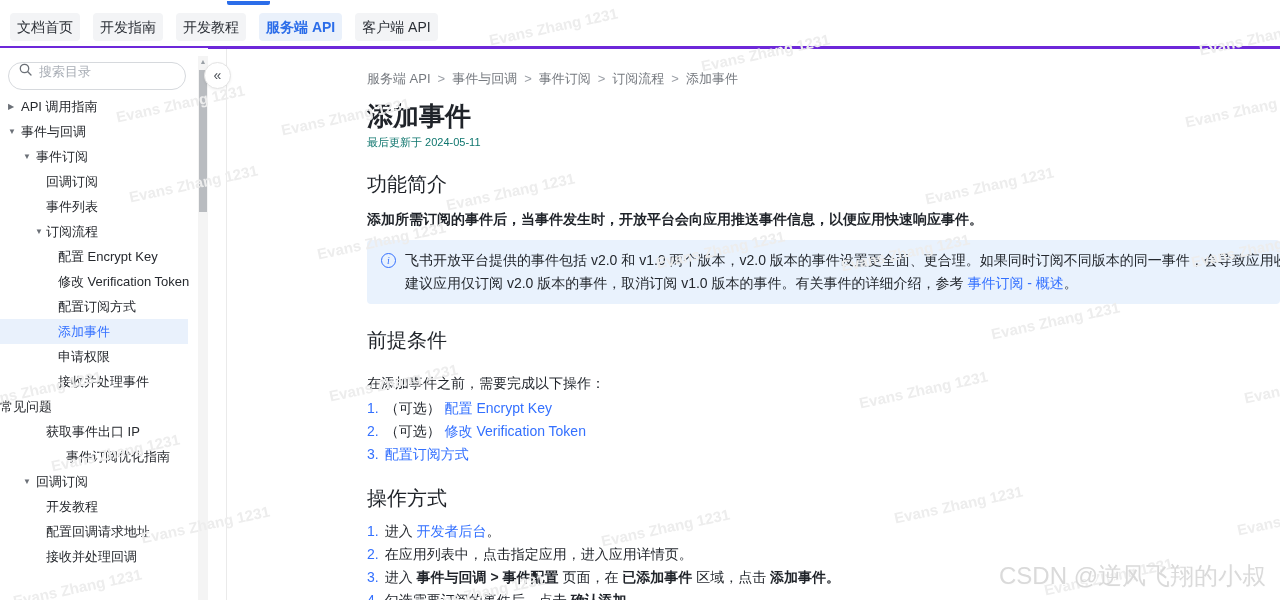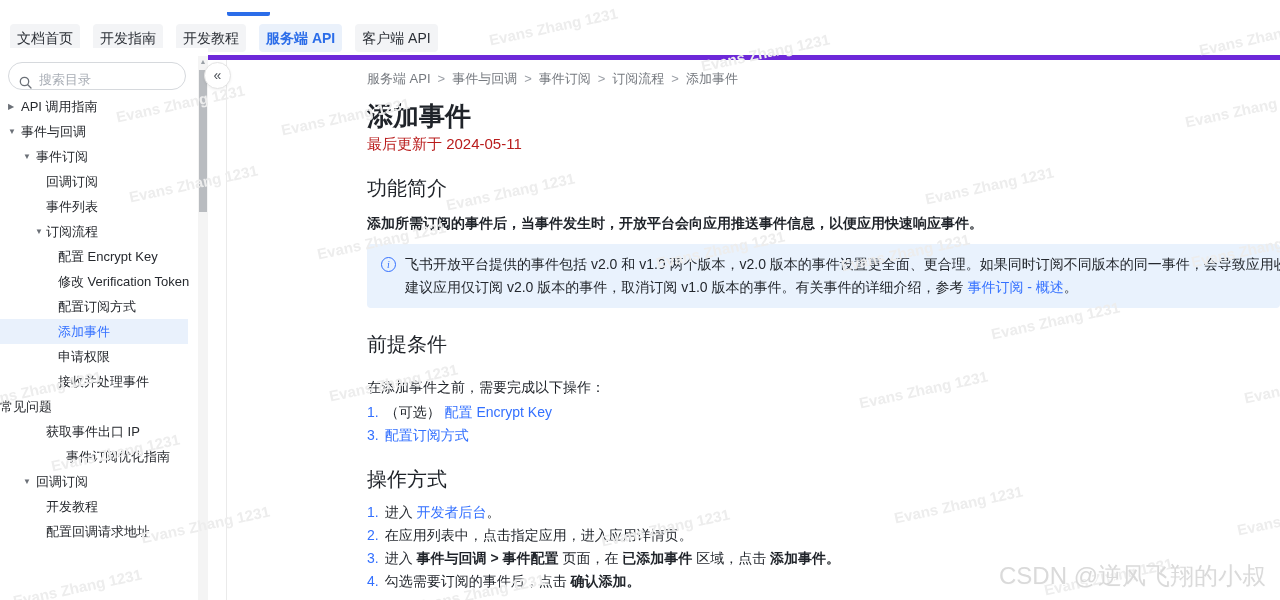--- a/index.html
+++ b/index.html
@@ -1,33 +1,33 @@
 <!DOCTYPE html>
 <html><head>
 <meta charset="utf-8">
 <style>
   * { margin:0; padding:0; box-sizing:border-box; }
   html,body { width:1280px; height:600px; overflow:hidden; background:#fff;
     font-family:"Liberation Sans","DejaVu Sans",sans-serif; color:#1f2329; }
   .stage { position:relative; width:1280px; height:600px; overflow:hidden; }
 
   
-  .topbar { position:absolute; left:0; top:12px; width:1280px; height:48px; background:#fff;
-    border-bottom:5px solid #6d28d9; z-index:3; }
+  .topbar { position:absolute; left:0; top:1px; width:1280px; height:48px; background:#fff;
+    border-bottom:3px solid #6d28d9; z-index:3; }
   .top-indicator { position:absolute; left:227px; top:0; width:43px; height:4px;
     background:#2b6de9; border-radius:0 0 2px 2px; }
   .tabs { position:absolute; left:10px; top:12px; display:flex; gap:13px; }
   .tab { height:28px; line-height:28px; padding:0 7px; border-radius:4px; background:#f3f4f6;
     color:#2b2f36; font-size:14px; cursor:pointer; white-space:nowrap; }
   .tab.active { background:#eaf1fb; color:#2b6de9; font-weight:bold; }
 
   
   .sidebar { position:absolute; left:0; top:48px; width:208px; height:552px; background:#fff; z-index:3; }
   .search { position:absolute; left:8px; top:14px; width:178px; height:28px; border:1px solid #d6d9dd;
-    border-radius:15px; background:#fff; display:flex; align-items:flex-end; padding:0 10px; gap:7px; }
+    border-radius:15px; background:#fff; display:flex; align-items:flex-start; padding:0 10px; gap:7px; }
   .search .ph { font-size:13px; color:#a8adb5; }
   .tree { position:absolute; left:0; top:46px; width:188px; }
   .trow { position:relative; height:25px; line-height:25px; font-size:13px; color:#26292e;
     white-space:nowrap; cursor:pointer; }
   .trow.sel { background:#e9f1fc; color:#3370ff; }
   .tarrow { position:absolute; top:0; font-size:8px; color:#6b7077; }
 
   .vscroll { position:absolute; left:198px; top:56px; width:10px; height:544px; background:#f4f4f4; z-index:3; }
   .scroll-up { position:absolute; left:0; top:2px; width:10px; text-align:center; font-size:7px; color:#9aa0a6; }
   .thumb { position:absolute; left:1px; top:14px; width:8px; height:142px; background:#b9bcc0; }
@@ -35,21 +35,21 @@
   .collapse-btn { position:absolute; left:204px; top:62px; width:27px; height:27px; border-radius:50%;
     background:#fff; border:1px solid #e4e4e4; box-shadow:0 1px 3px rgba(0,0,0,.06); z-index:4;
     text-align:center; line-height:25px; font-size:14px; color:#4a4f56; cursor:pointer; }
 
   
   .main { position:absolute; left:367px; top:48px; width:913px; z-index:3; }
   .breadcrumb { margin-top:22px; font-size:13px; color:#75797f; }
   .crumb { cursor:pointer; }
   .crumb-sep { margin:0 7px; color:#9a9ea5; }
   h1.title { margin-top:12px; font-size:26px; line-height:32px; font-weight:bold; color:#1f2329; }
-  .updated { margin-top:3px; font-size:15px; color:#b91c1c; }
+  .updated { margin-top:3px; font-size:11px; color:#0f766e; }
   h2.sec { font-size:20px; line-height:28px; font-weight:500; color:#1f2329; }
   .sec-intro { margin-top:20px; }
   .body-p { margin-top:10px; font-size:14px; line-height:22px;font-weight:bold; }
   .callout { margin-top:10px; width:913px; background:#e9f2fd; border-radius:4px;
     padding:9px 14px 9px 14px; display:flex; gap:9px; }
   .info-i { flex:0 0 auto; width:15px; height:15px; margin-top:4px; border:1px solid #3370ff; border-radius:50%;
     color:#3370ff; font-size:10px; line-height:13px; text-align:center; font-style:italic;
     font-family:"Liberation Serif","DejaVu Serif",serif; }
   .callout-text { font-size:14px; line-height:23px; color:#24282e; white-space:nowrap; }
   .sec-pre { margin-top:22px; }
@@ -105,20 +105,21 @@
         <div class="trow" style="padding-left: 58px;"><span>配置订阅方式</span></div>
         <div class="trow sel" style="padding-left: 58px;"><span>添加事件</span></div>
         <div class="trow" style="padding-left: 58px;"><span>申请权限</span></div>
         <div class="trow" style="padding-left: 58px;"><span>接收并处理事件</span></div>
         <div class="trow" style=""><span>常见问题</span></div>
         <div class="trow" style="padding-left: 46px;"><span>获取事件出口 IP</span></div>
         <div class="trow" style="padding-left: 46px; margin-left: 20px;"><span>事件订阅优化指南</span></div>
         <div class="trow" style="padding-left: 36px;"><span class="tarrow" style="left: 23px;">▼</span><span>回调订阅</span></div>
         <div class="trow" style="padding-left: 46px;"><span>开发教程</span></div>
         <div class="trow" style="padding-left: 46px;"><span>配置回调请求地址</span></div>
+        <div class="trow" style="padding-left: 46px;"><span>接收并处理回调</span></div>
       </div>
   </div>
 
   <div class="vscroll">
     <div class="scroll-up">▲</div>
     <div class="thumb"></div>
   </div>
   <div class="vdivider"></div>
   <div class="collapse-btn">
     <span>«</span>
@@ -137,20 +138,21 @@
       <div class="callout-text">
         <div>飞书开放平台提供的事件包括 v2.0 和 v1.0 两个版本，v2.0 版本的事件设置更全面、更合理。如果同时订阅不同版本的同一事件，会导致应用收到重复的事件。</div>
         <div><span>建议应用仅订阅 v2.0 版本的事件，取消订阅 v1.0 版本的事件。有关事件的详细介绍，参考 </span><a class="seg-link">事件订阅 - 概述</a><span>。</span></div>
       </div>
     </div>
 
     <h2 class="sec sec-pre">前提条件</h2>
     <p class="lead">在添加事件之前，需要完成以下操作：</p>
     <div class="list">
         <div class="list-row"><span class="num">1.</span><span>（可选） </span><a class="seg-link">配置 Encrypt Key</a></div>
+        <div class="list-row"><span class="num">2.</span><span>（可选） </span><a class="seg-link">修改 Verification Token</a></div>
         <div class="list-row"><span class="num">3.</span><a class="seg-link">配置订阅方式</a></div>
       </div>
 
     <h2 class="sec sec-steps">操作方式</h2>
     <div class="list list-steps">
         <div class="list-row"><span class="num">1.</span><span>进入 </span><a class="seg-link">开发者后台</a><span>。</span></div>
         <div class="list-row"><span class="num">2.</span><span>在应用列表中，点击指定应用，进入应用详情页。</span></div>
         <div class="list-row"><span class="num">3.</span><span>进入 </span><span class="seg-bold">事件与回调 &gt; 事件配置</span><span> 页面，在 </span><span class="seg-bold">已添加事件</span><span> 区域，点击 </span><span class="seg-bold">添加事件。</span></div>
         <div class="list-row"><span class="num">4.</span><span>勾选需要订阅的事件后，点击 </span><span class="seg-bold">确认添加。</span></div>
       </div>

